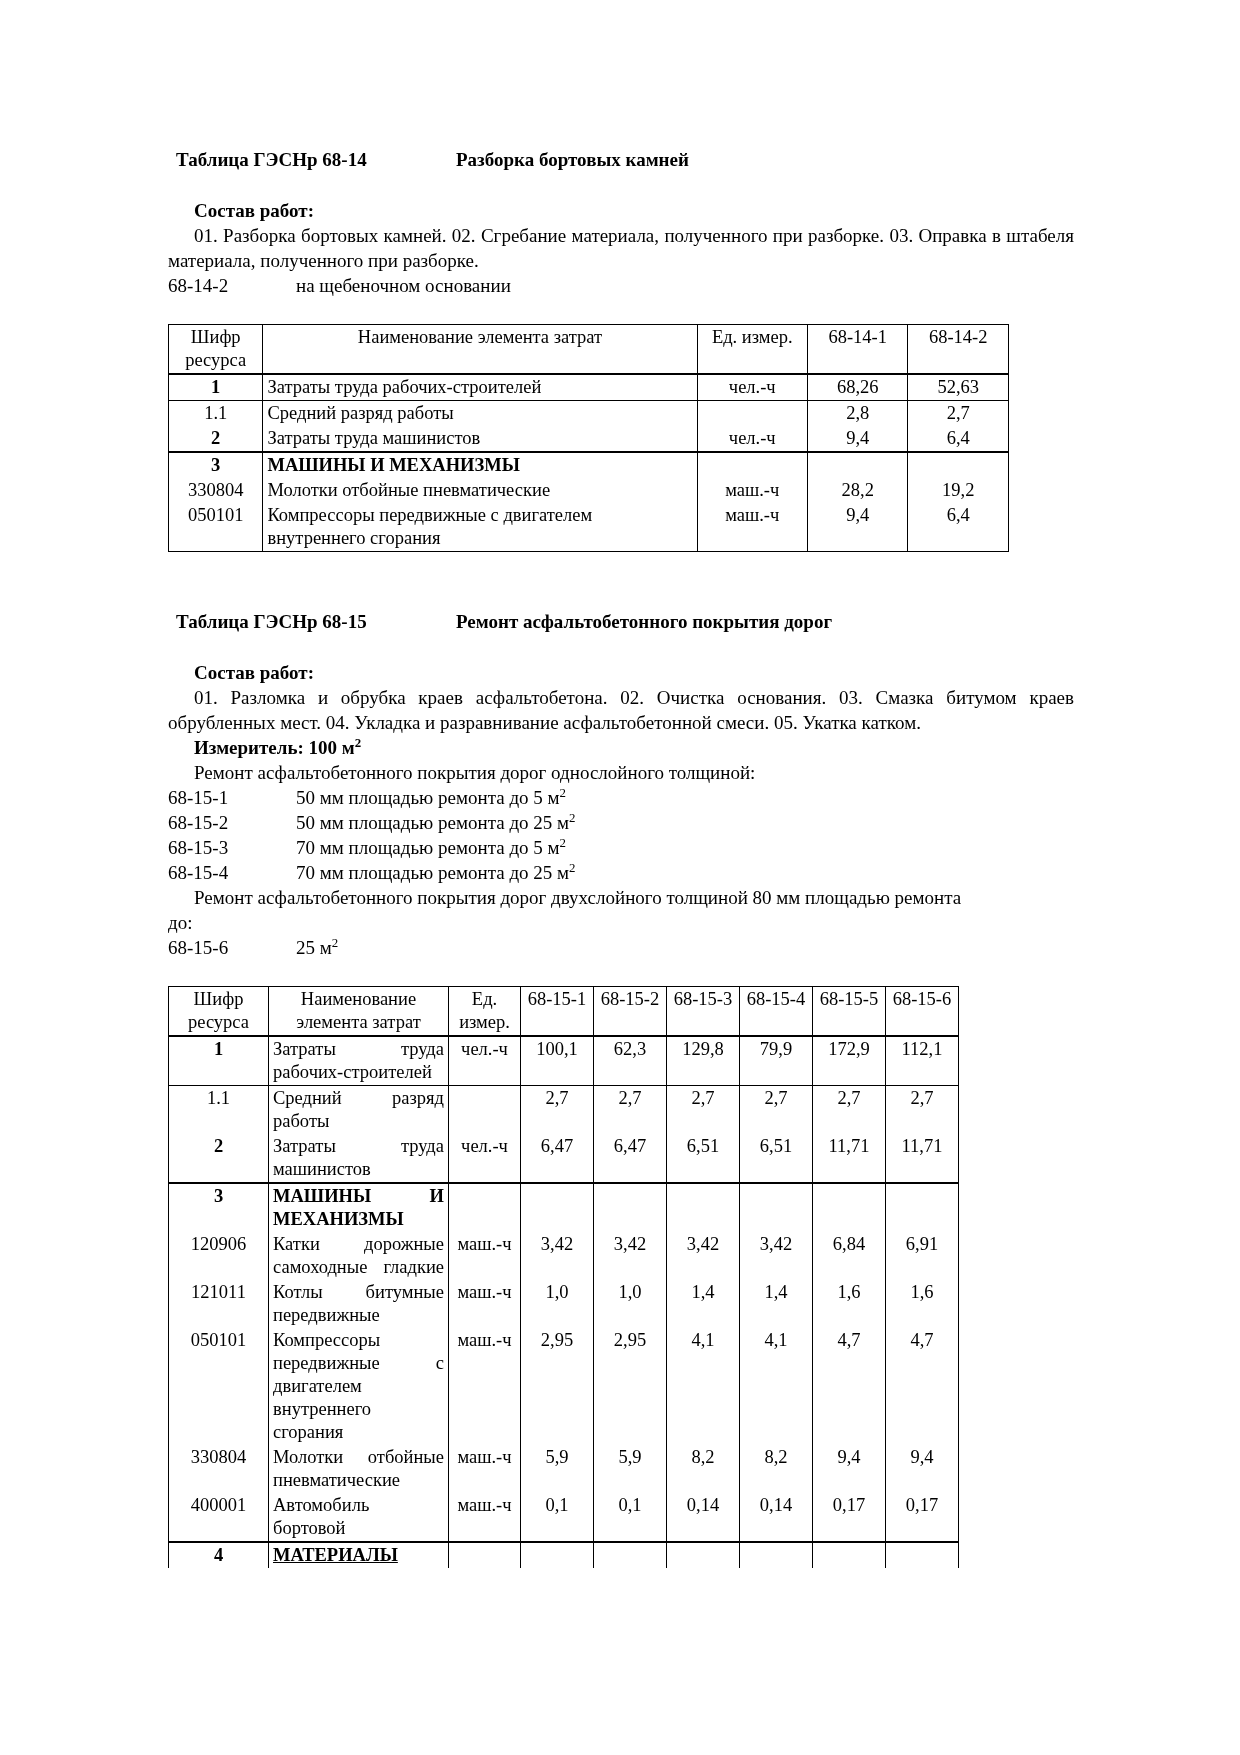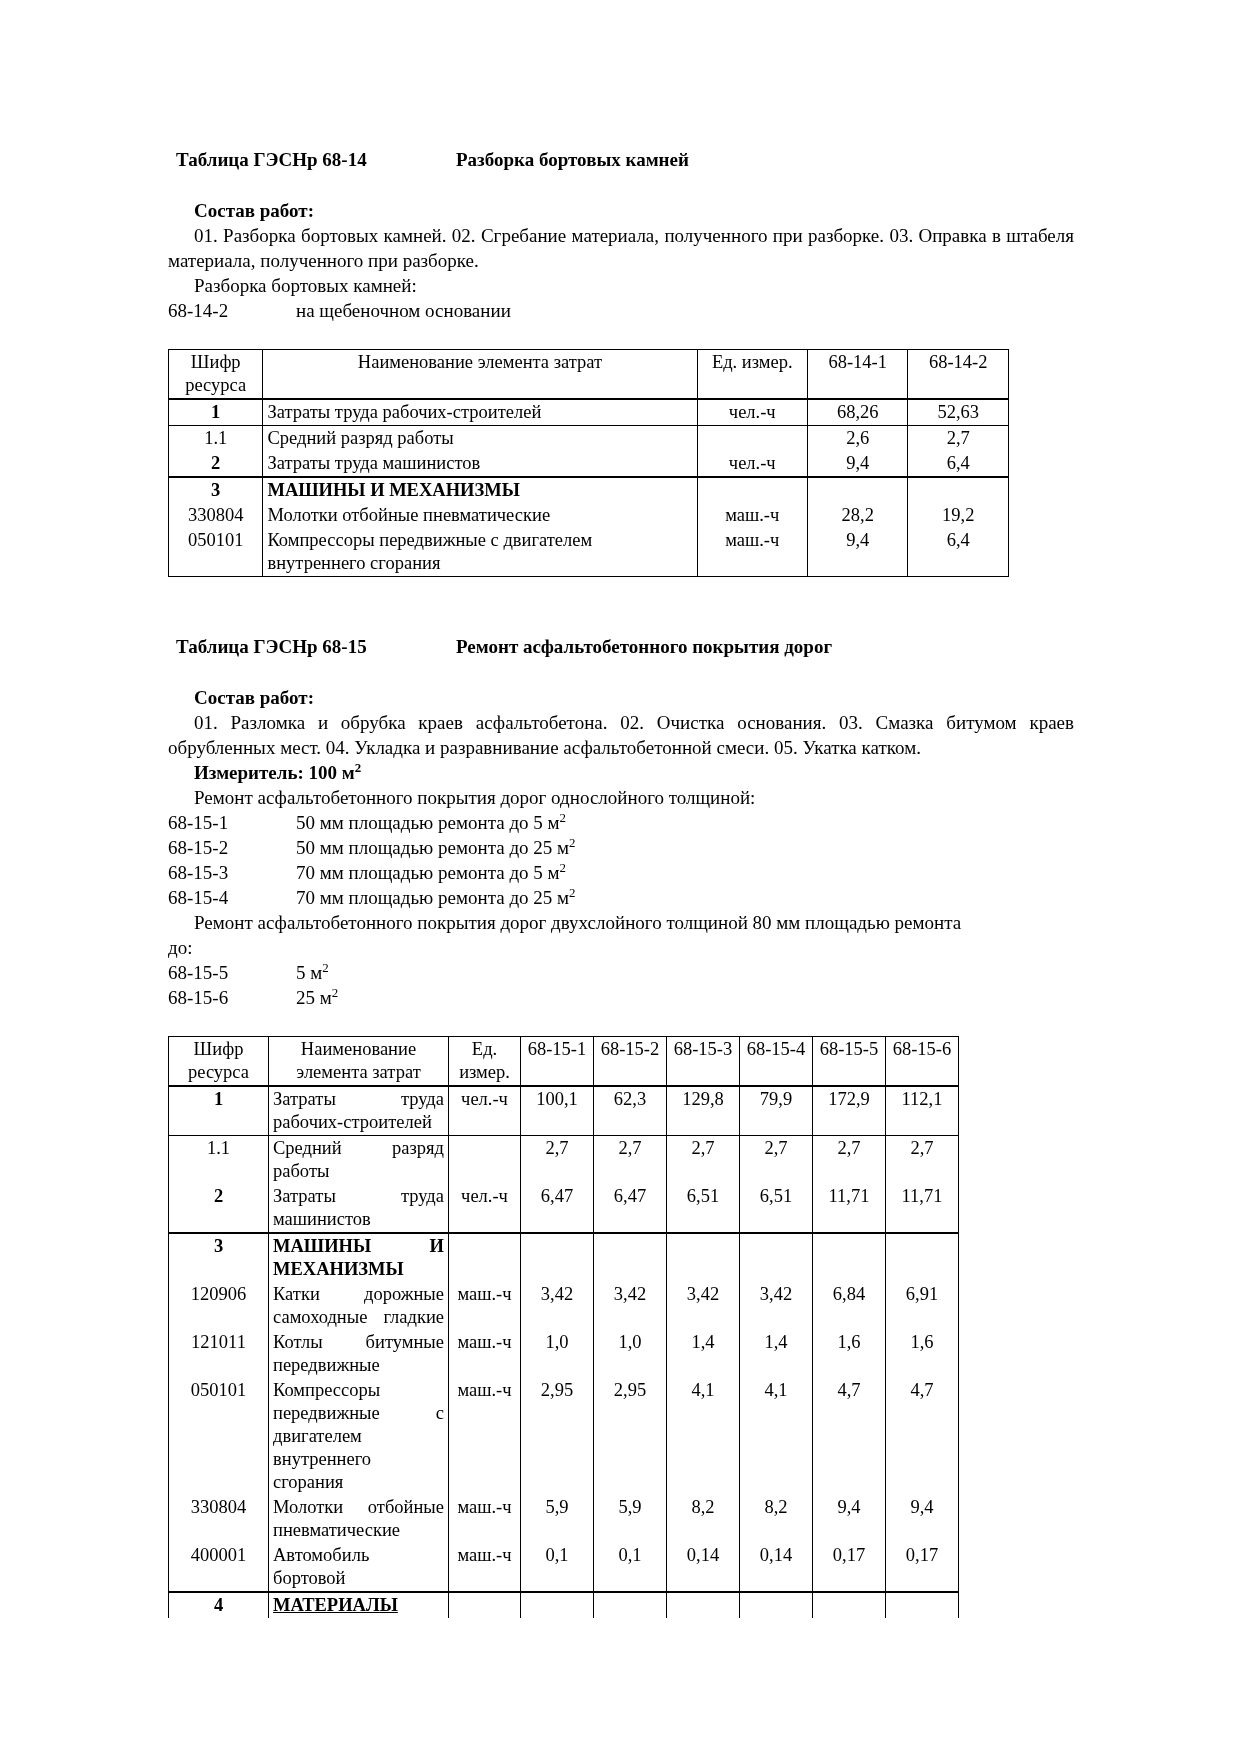--- a/index.html
+++ b/index.html
@@ -123,21 +123,20 @@
     <div>
 
       <div class="tbl-heading">
         <span class="code">Таблица ГЭСНр 68-14</span><span class="name">Разборка бортовых камней</span>
       </div>
 
       <div class="gap-md"></div>
 
       <div class="sect-label">Состав работ:</div>
       <div class="para">01. Разборка бортовых камней. 02. Сгребание материала, полученного при разборке. 03. Оправка в штабеля материала, полученного при разборке.</div>
-      <div class="plain">Разборка бортовых камней:</div>
 
       <div class="item-line">
         <span class="icode">68-14-2</span><span class="idesc">на щебеночном основании</span>
       </div>
 
       <div class="gap-md"></div>
 
       <table class="res t1">
         <colgroup>
           <col class="c-code">
@@ -162,21 +161,21 @@
             <td class="ctr b thick-top">1</td>
             <td class="left thick-top">Затраты труда рабочих-строителей</td>
             <td class="ctr thick-top">чел.-ч</td>
             <td class="ctr thick-top">68,26</td>
             <td class="ctr thick-top">52,63</td>
           </tr>
           <tr>
             <td class="ctr" style="border-top:none;border-bottom:none;">1.1</td>
             <td class="left" style="border-top:none;border-bottom:none;">Средний разряд работы</td>
             <td class="ctr" style="border-top:none;border-bottom:none;"></td>
-            <td class="ctr" style="border-top:none;border-bottom:none;">2,6</td>
+            <td class="ctr" style="border-top:none;border-bottom:none;">2,8</td>
             <td class="ctr" style="border-top:none;border-bottom:none;">2,7</td>
           </tr>
           <tr>
             <td class="ctr b" style="border-top:none;">2</td>
             <td class="left" style="border-top:none;">Затраты труда машинистов</td>
             <td class="ctr" style="border-top:none;">чел.-ч</td>
             <td class="ctr" style="border-top:none;">9,4</td>
             <td class="ctr" style="border-top:none;">6,4</td>
           </tr>
 
@@ -233,23 +232,20 @@
       <div class="item-line">
         <span class="icode">68-15-3</span><span class="idesc">70 мм площадью ремонта до 5 м</span><sup>2</sup>
       </div>
       <div class="item-line">
         <span class="icode">68-15-4</span><span class="idesc">70 мм площадью ремонта до 25 м</span><sup>2</sup>
       </div>
 
       <div class="plain">Ремонт асфальтобетонного покрытия дорог двухслойного толщиной 80 мм площадью ремонта</div>
       <div class="noindent">до:</div>
 
-      <div class="item-line">
-        <span class="icode">68-15-5</span><span class="idesc">5 м</span><sup>2</sup>
-      </div>
       <div class="item-line">
         <span class="icode">68-15-6</span><span class="idesc">25 м</span><sup>2</sup>
       </div>
 
       <div class="gap-md"></div>
 
       <table class="res t2">
         <colgroup>
           <col class="c-code">
             <col class="c-name">

